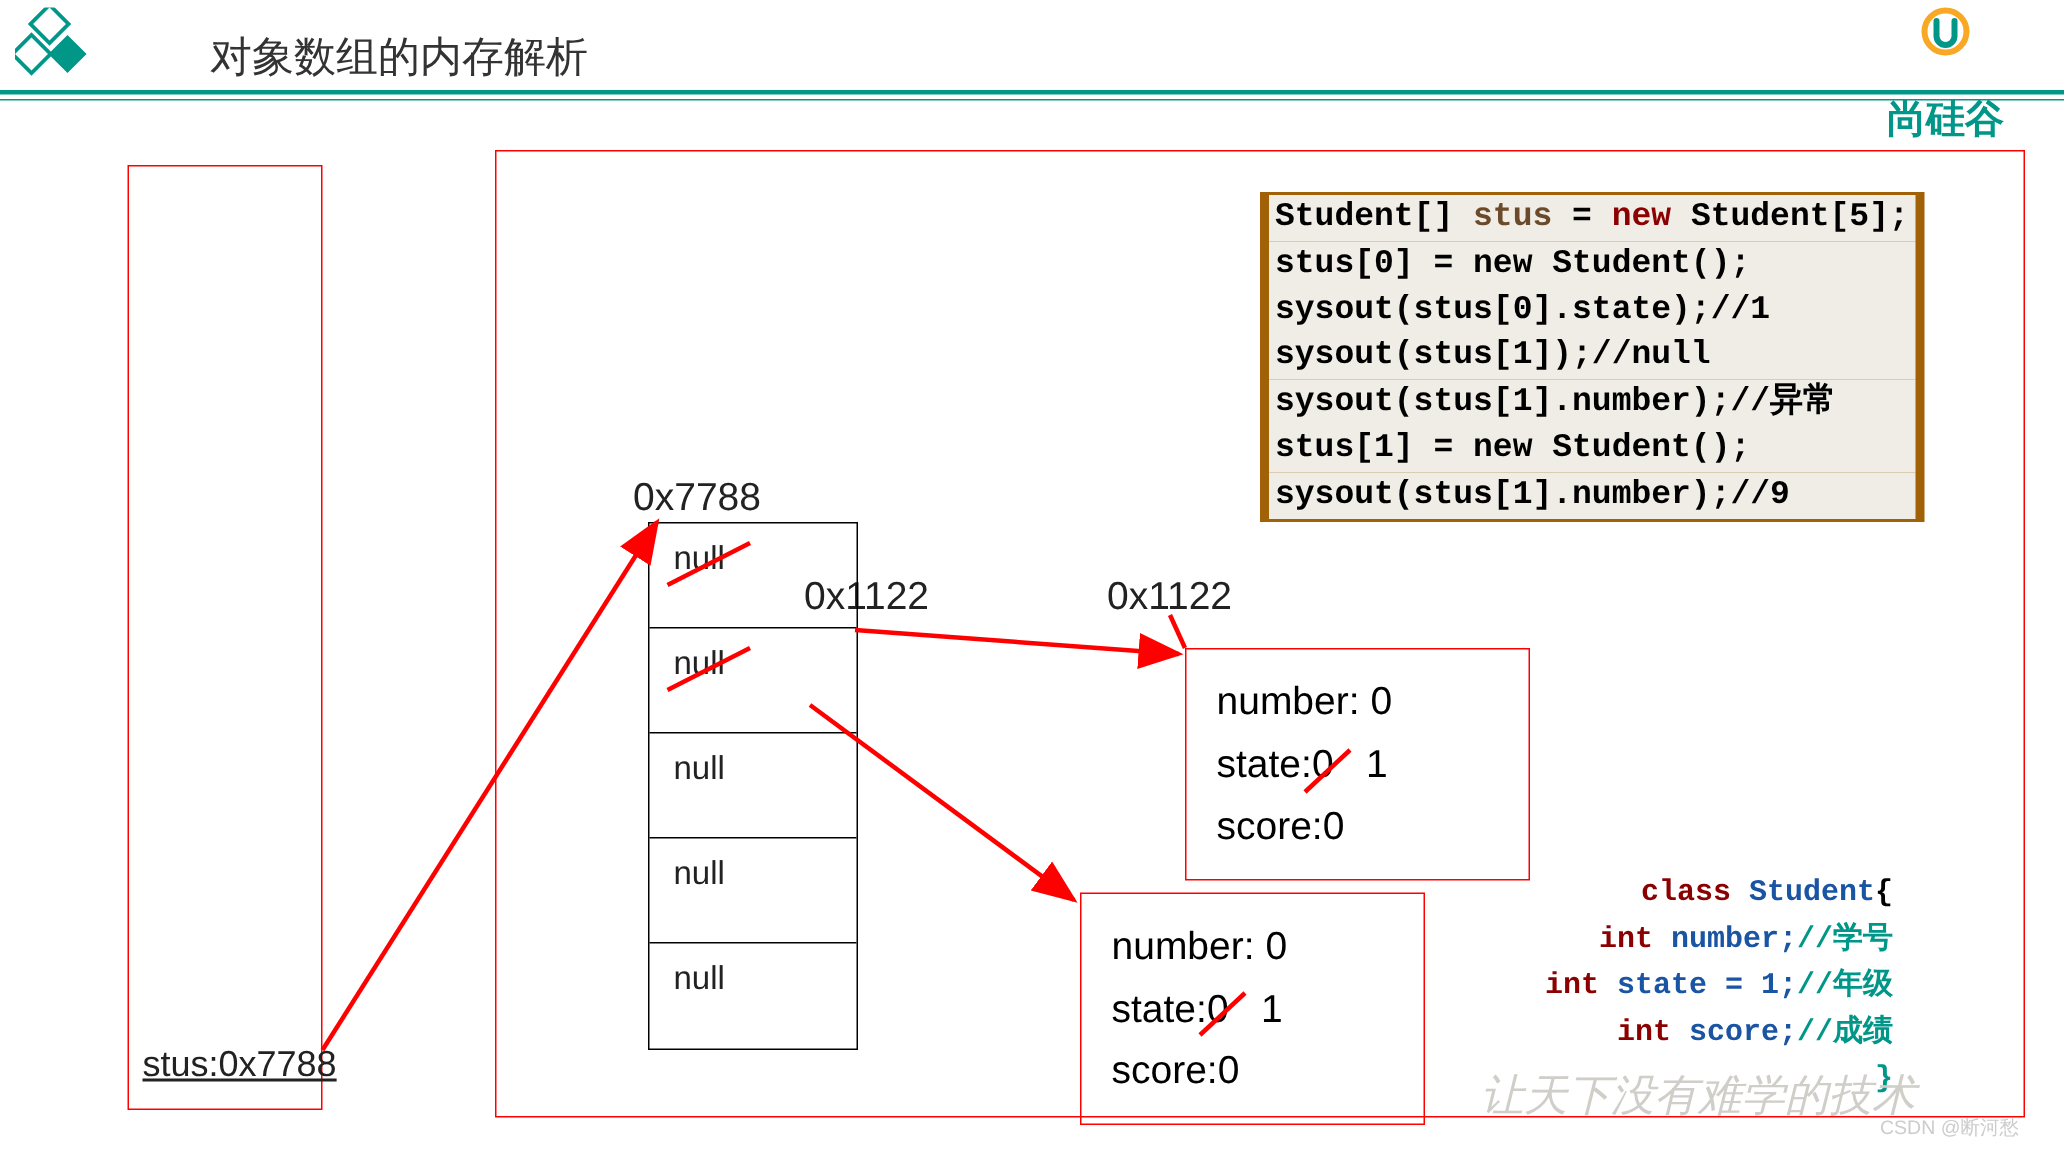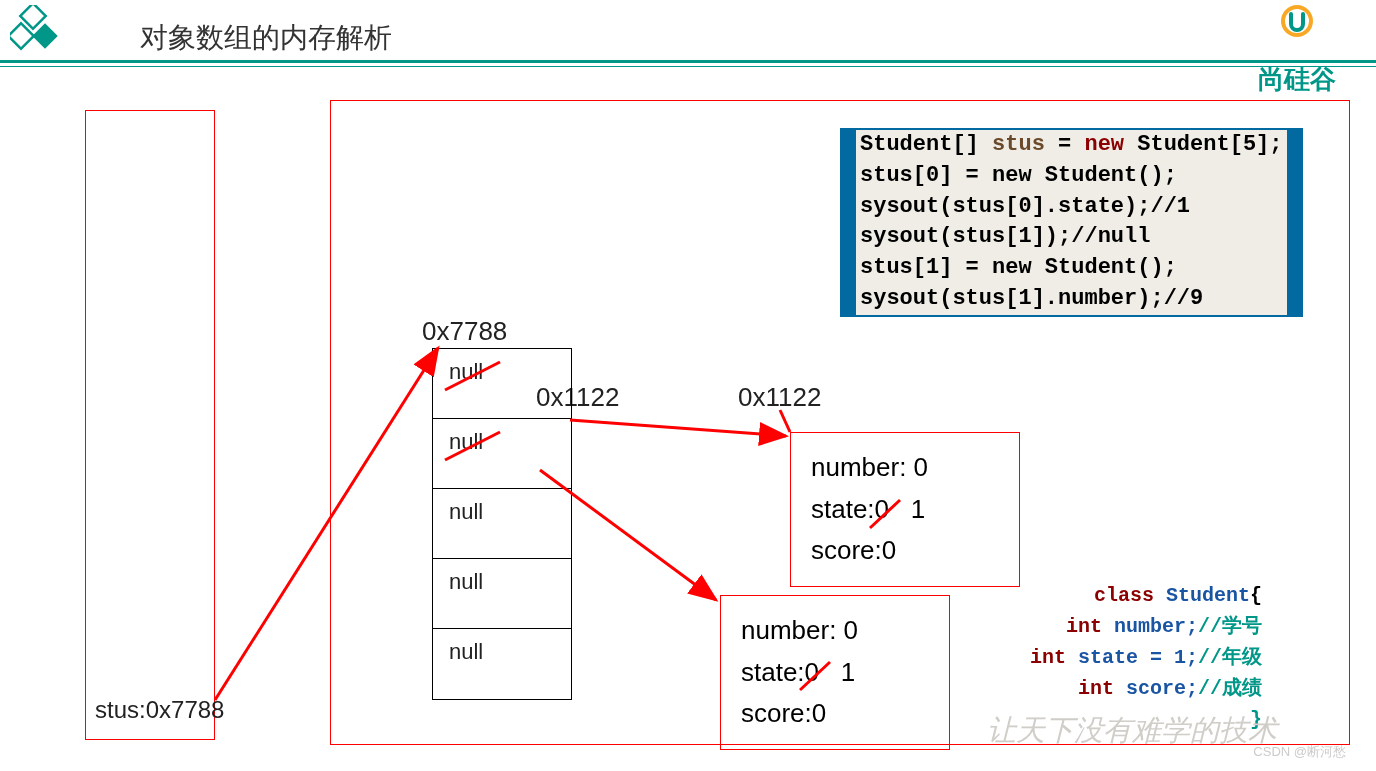--- a/index.html
+++ b/index.html
@@ -16,21 +16,21 @@
   .hr1 { position: absolute; top: 60px; left: 0; width: 100%; height: 3px; background: #009688; }
   .hr2 { position: absolute; top: 66px; left: 0; width: 100%; height: 1px; background: #009688; }
 
   .stack-box {
     position: absolute; left: 85px; top: 110px;
     width: 130px; height: 630px;
     border: 1.5px solid #ff0000;
   }
   .stack-label {
     position: absolute; left: 95px; top: 696px;
-    font-size: 24px; color: #222;
+    font-size: 24px; color: #222; text-decoration: underline;
   }
   .heap-box {
     position: absolute; left: 330px; top: 100px;
     width: 1020px; height: 645px;
     border: 1.5px solid #ff0000;
   }
 
   .addr1 { position: absolute; left: 422px; top: 316px; font-size: 26px; color: #222; }
   .addr2 { position: absolute; left: 536px; top: 382px; font-size: 26px; color: #222; }
   .addr3 { position: absolute; left: 738px; top: 382px; font-size: 26px; color: #222; }
@@ -51,21 +51,21 @@
     padding: 14px 20px; font-size: 26px; line-height: 1.6;
   }
   .obj1 { left: 790px; top: 432px; width: 230px; }
   .obj2 { left: 720px; top: 595px; width: 230px; }
   .strike { position: relative; }
 
   .code1 {
     position: absolute; left: 840px; top: 128px;
     font-family: Consolas, "Courier New", monospace;
     font-size: 22px; font-weight: bold; line-height: 1.4;
-    background: #0369a1; padding: 2px 16px;
+    background: #a16207; padding: 2px 6px;
   }
   .code1 div { background: #f0ede6; padding: 0 4px; white-space: pre; }
   .kw-new { color: #8b0000; }
   .var { color: #6a4a2a; }
 
   .code2 {
     position: absolute; left: 1030px; top: 580px;
     font-family: Consolas, "Courier New", monospace;
     font-size: 20px; font-weight: bold; line-height: 1.55; text-align: right;
   }
@@ -137,20 +137,21 @@
     <span>state:</span><span class="strike">0</span>&nbsp;&nbsp;&nbsp;<span>1</span>
   </div>
   <div>score:0</div>
 </div>
 
 <div class="code1">
   <div><span>Student[] </span><span class="var">stus</span><span> = </span><span class="kw-new">new </span><span>Student[5];</span></div>
   <div>stus[0] = new Student();</div>
   <div>sysout(stus[0].state);//1</div>
   <div>sysout(stus[1]);//null</div>
+  <div>sysout(stus[1].number);//异常</div>
   <div>stus[1] = new Student();</div>
   <div>sysout(stus[1].number);//9</div>
 </div>
 
 <div class="code2">
   <div><span class="kw">class </span><span class="cname">Student</span><span>{</span></div>
   <div><span class="kw">int </span><span class="cname">number;</span><span class="cmt2">//学号</span></div>
   <div><span class="kw">int </span><span class="cname">state = 1;</span><span class="cmt2">//年级</span></div>
   <div><span class="kw">int </span><span class="cname">score;</span><span class="cmt2">//成绩</span></div>
   <div class="cmt2">}</div>

